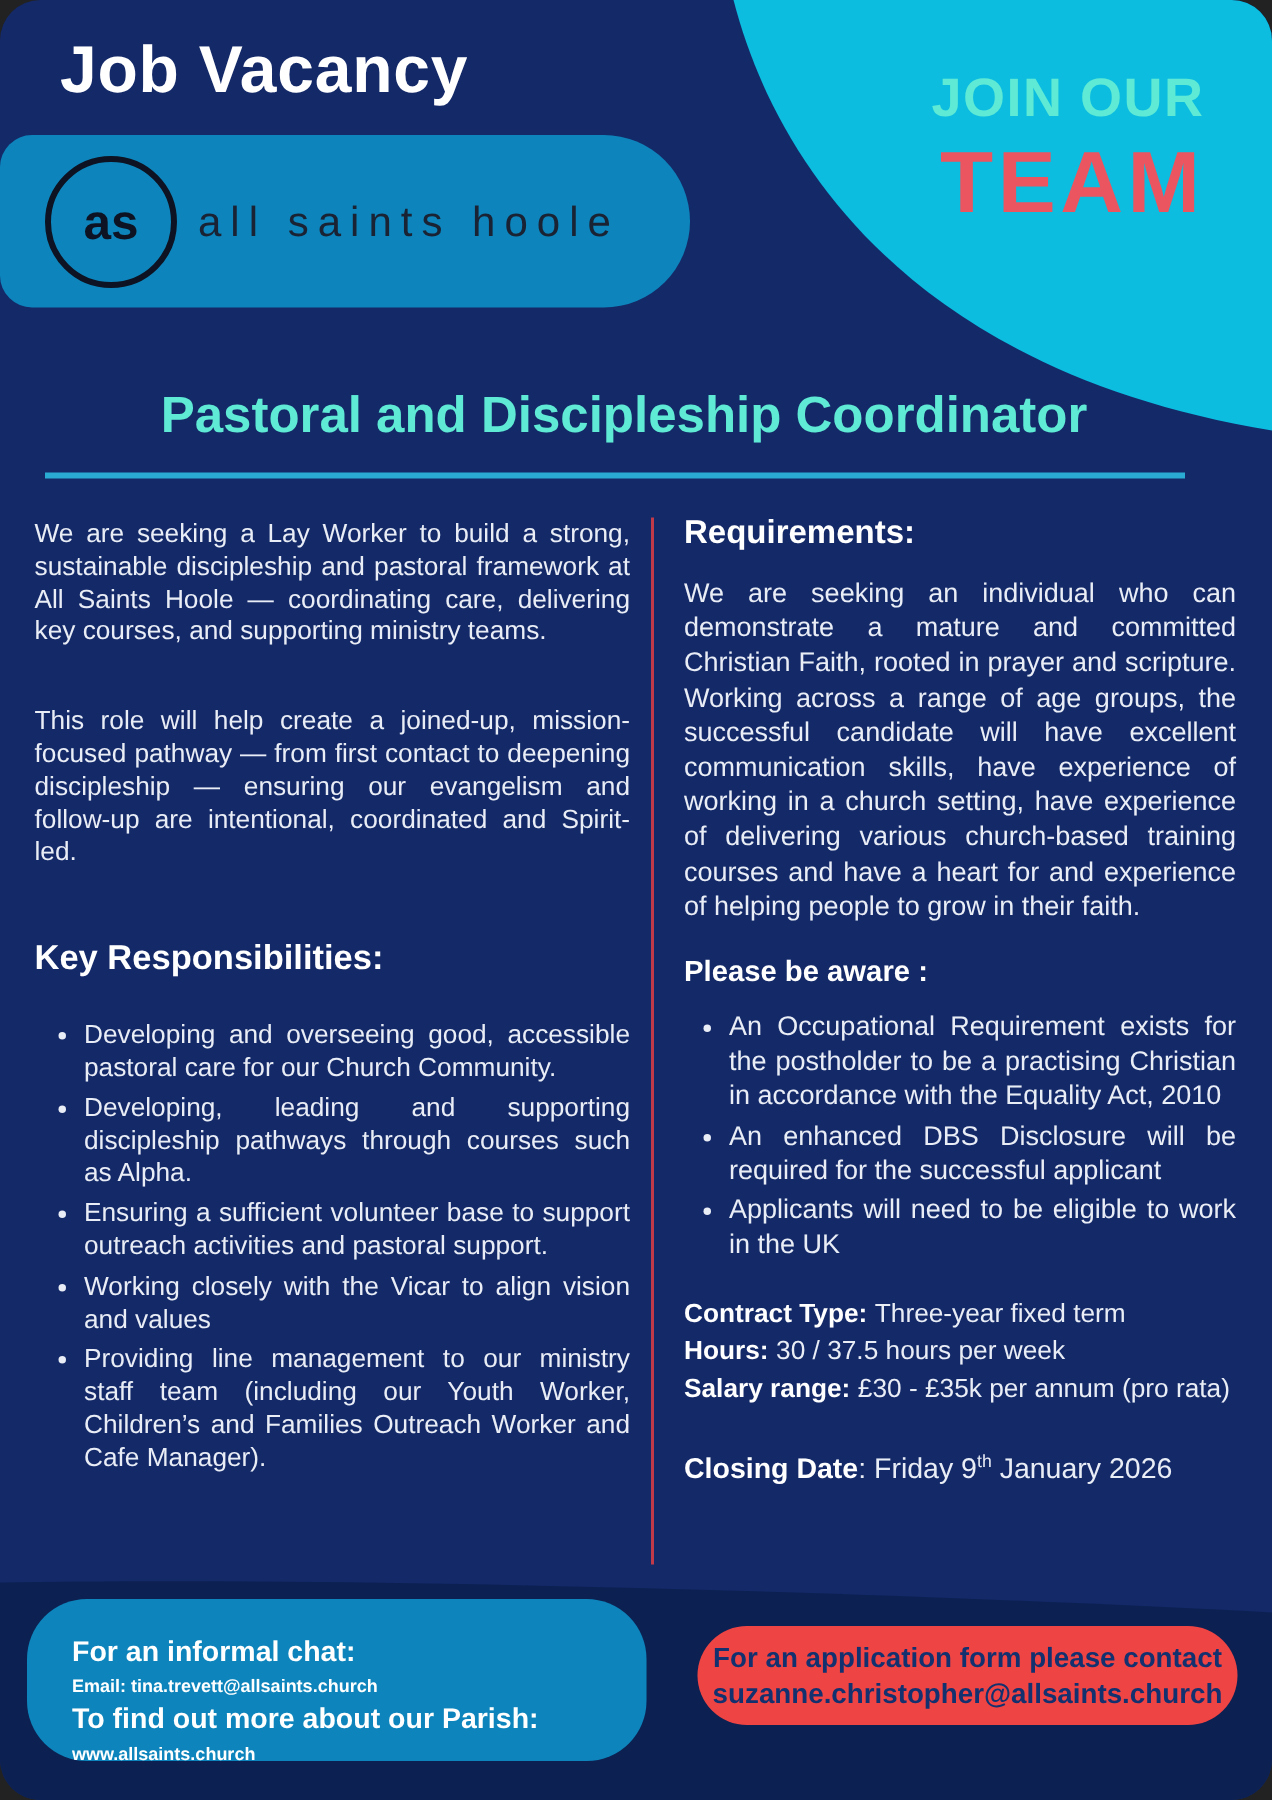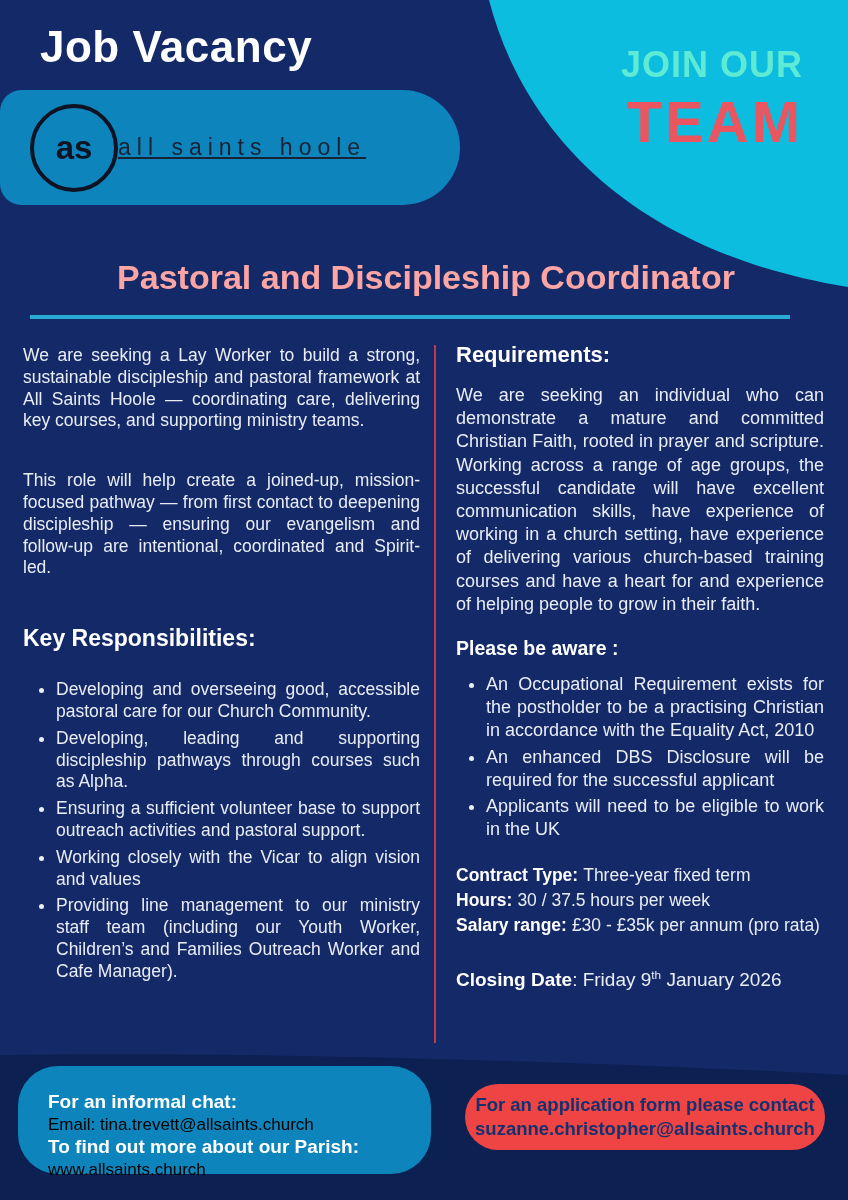--- a/index.html
+++ b/index.html
@@ -1,19 +1,20 @@
 <!DOCTYPE html>
 <html><head>
 <meta charset="utf-8">
 <style>
   html,body { margin:0; padding:0; background:#222; }
   .poster {
     position:relative; width:848px; height:1200px; overflow:hidden;
     background:#142968;
     font-family:"Liberation Sans", sans-serif;
+    border-radius:27px;
   }
   
   .job-title {
     position:absolute; left:40px; top:22px;
     font-size:44px; font-weight:bold; color:#ffffff; letter-spacing:0.5px;
   }
   .corner-blob { position:absolute; top:0; left:0; }
   .join-block { position:absolute; top:44px; right:45px; text-align:right; }
   .join-line1 { font-size:36px; font-weight:bold; color:#5eead4; letter-spacing:1px; }
   .join-line2 { font-size:58px; font-weight:bold; color:#ea5560; letter-spacing:3px; margin-top:2px; }
@@ -21,24 +22,24 @@
     position:absolute; left:0; top:90px; width:460px; height:115px;
     background:#0d85bc; border-radius:26px 70px 70px 26px;
     display:flex; align-items:center;
   }
   .logo-circle {
     box-sizing:border-box; width:88px; height:88px; margin-left:30px;
     border:4.5px solid #0d1322; border-radius:50%;
     display:flex; align-items:center; justify-content:center; flex-shrink:0;
   }
   .logo-monogram { font-size:33px; font-weight:bold; color:#0d1322; }
-  .logo-name { font-size:23px; letter-spacing:6px; color:#1a2334; white-space:nowrap;text-decoration:underline; }
+  .logo-name { margin-left:14px; font-size:28px; letter-spacing:6px; color:#1a2334; white-space:nowrap; }
   .role-title {
     position:absolute; top:258px; left:0; width:832px; text-align:center;
-    font-size:34px; font-weight:bold; color:#fca5a5;padding-left:10px;
+    font-size:34px; font-weight:bold; color:#5eead4;
   }
   .role-underline { position:absolute; top:315px; left:30px; width:760px; height:4px; background:#29abd3; }
 
   
   .columns { position:absolute; top:341px; left:23px; width:802px; display:flex; color:#e9edf6; }
   .col-left { width:397px; padding-top:4px; }
   .divider { width:2px; height:698px; background:#c13a4a; margin:4px 20px 0 14px; flex-shrink:0; }
   .col-right { width:368px; }
 
   .body-par { margin:0; font-size:17.5px; line-height:21.8px; text-align:justify; }
@@ -60,21 +61,21 @@
   sup.ord { vertical-align:super; font-size:0.62em; }
 
   
   .band-curve { position:absolute; left:0; top:1048px; }
   .chat-box {
     position:absolute; left:18px; top:1066px; width:413px; height:108px;
     box-sizing:border-box; background:#0d85bc; border-radius:40px;
     padding:24px 20px 0 30px; color:#ffffff;
   }
   .chat-bold { font-size:19px; font-weight:bold; line-height:24px; }
-  .chat-reg { font-size:17px; line-height:21px; color:#000000; }
+  .chat-reg { font-size:12px; line-height:21px; color:#ffffff;font-weight:bold; }
   .apply-box {
     position:absolute; left:465px; top:1084px; width:360px; height:66px;
     background:#ef4444; border-radius:33px;
     display:flex; flex-direction:column; justify-content:center;
     text-align:center; color:#14316f; font-weight:bold;
     font-size:18.5px; line-height:24px; white-space:nowrap;
   }
 </style>
 </head>
 <body>

